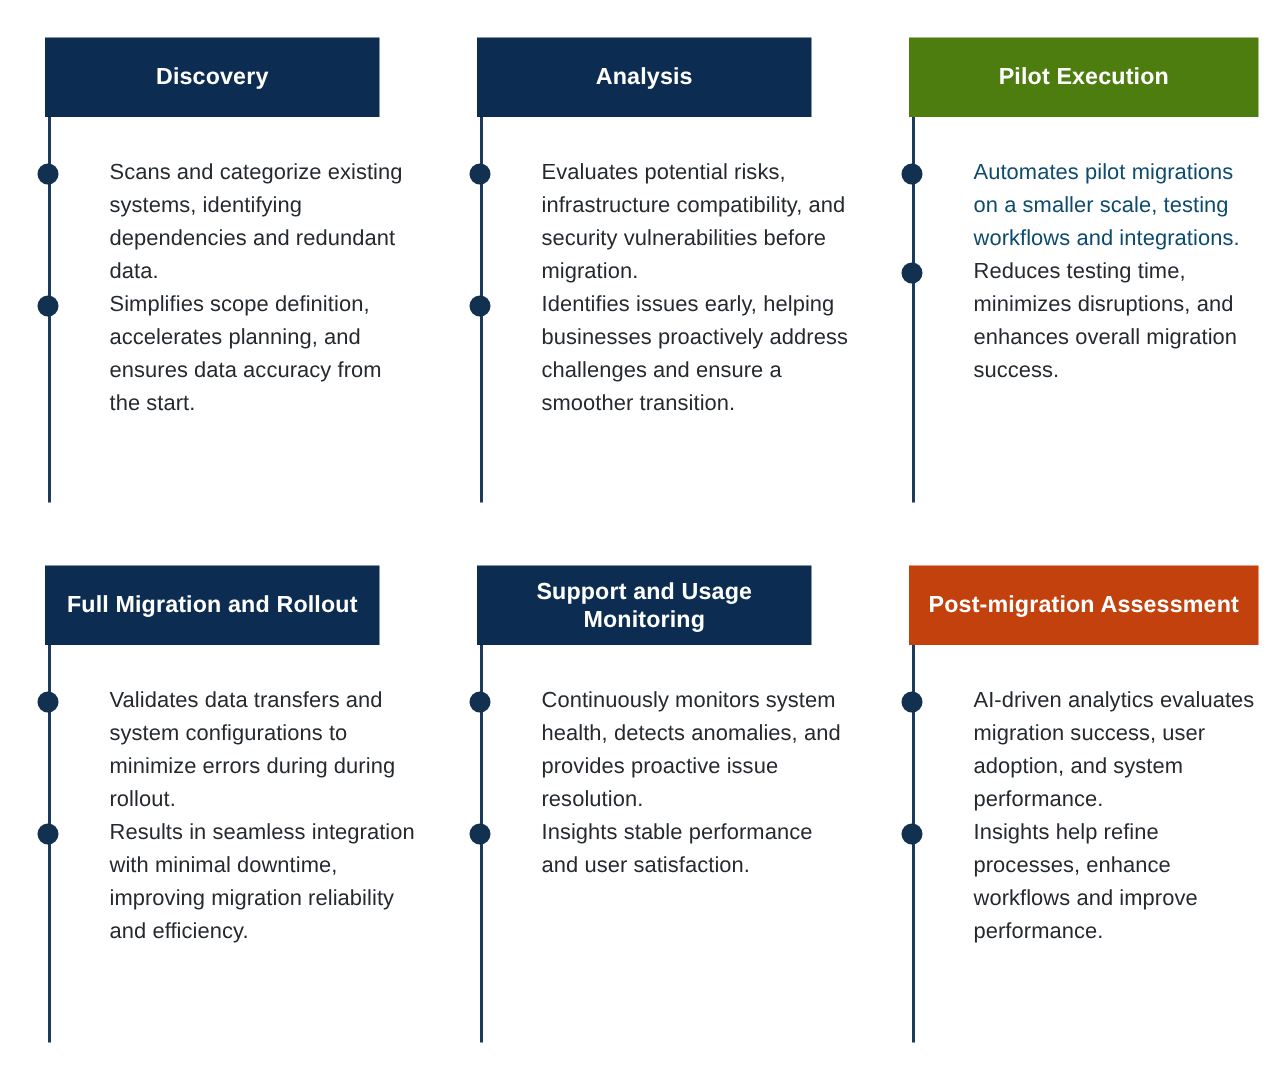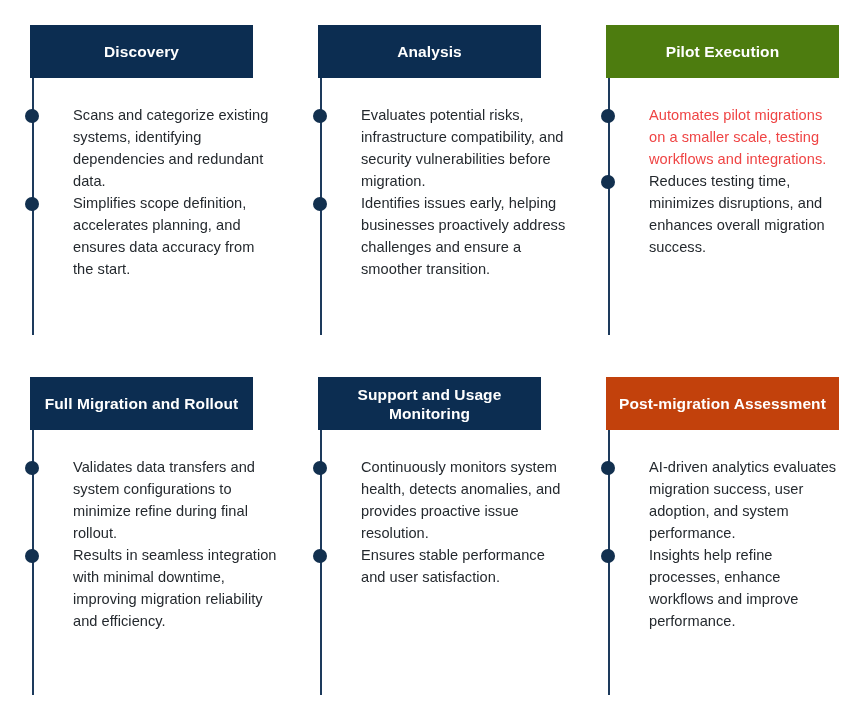--- a/index.html
+++ b/index.html
@@ -148,55 +148,55 @@
         </div>
       </div>
     </div>
 
     <div class="stage row-1 col-3">
       <div class="spine" style="background: rgb(29, 58, 92);"></div>
       <div class="stage-header" style="background: #4d7c0f; color: rgb(255, 255, 255);">Pilot Execution</div>
       <div class="bullets">
         <div class="bullet">
           <span class="bullet-dot" style="background: rgb(18, 48, 79);"></span>
-          <span class="bullet-text" style="color: #ef4444;">Automates pilot migrations on a smaller scale, testing workflows and integrations.</span>
+          <span class="bullet-text" style="color: #0c4a6e;">Automates pilot migrations on a smaller scale, testing workflows and integrations.</span>
         </div>
         <div class="bullet">
           <span class="bullet-dot" style="background: rgb(18, 48, 79);"></span>
           <span class="bullet-text" style="color: rgb(36, 41, 46);">Reduces testing time, minimizes disruptions, and enhances overall migration success.</span>
         </div>
       </div>
     </div>
 
     <div class="stage row-2 col-1">
       <div class="spine" style="background: rgb(29, 58, 92);"></div>
       <div class="stage-header" style="background: rgb(12, 45, 81); color: rgb(255, 255, 255);">Full Migration and Rollout</div>
       <div class="bullets">
         <div class="bullet">
           <span class="bullet-dot" style="background: rgb(18, 48, 79);"></span>
-          <span class="bullet-text" style="color: rgb(36, 41, 46);">Validates data transfers and system configurations to minimize refine during final rollout.</span>
+          <span class="bullet-text" style="color: rgb(36, 41, 46);">Validates data transfers and system configurations to minimize errors during during rollout.</span>
         </div>
         <div class="bullet">
           <span class="bullet-dot" style="background: rgb(18, 48, 79);"></span>
           <span class="bullet-text" style="color: rgb(36, 41, 46);">Results in seamless integration with minimal downtime, improving migration reliability and efficiency.</span>
         </div>
       </div>
     </div>
 
     <div class="stage row-2 col-2">
       <div class="spine" style="background: rgb(29, 58, 92);"></div>
       <div class="stage-header" style="background: rgb(12, 45, 81); color: rgb(255, 255, 255);">Support and Usage Monitoring</div>
       <div class="bullets">
         <div class="bullet">
           <span class="bullet-dot" style="background: rgb(18, 48, 79);"></span>
           <span class="bullet-text" style="color: rgb(36, 41, 46);">Continuously monitors system health, detects anomalies, and provides proactive issue resolution.</span>
         </div>
         <div class="bullet">
           <span class="bullet-dot" style="background: rgb(18, 48, 79);"></span>
-          <span class="bullet-text" style="color: rgb(36, 41, 46);">Ensures stable performance and user satisfaction.</span>
+          <span class="bullet-text" style="color: rgb(36, 41, 46);">Insights stable performance and user satisfaction.</span>
         </div>
       </div>
     </div>
 
     <div class="stage row-2 col-3">
       <div class="spine" style="background: rgb(29, 58, 92);"></div>
       <div class="stage-header" style="background: #c2410c; color: rgb(255, 255, 255);">Post-migration Assessment</div>
       <div class="bullets">
         <div class="bullet">
           <span class="bullet-dot" style="background: rgb(18, 48, 79);"></span>

